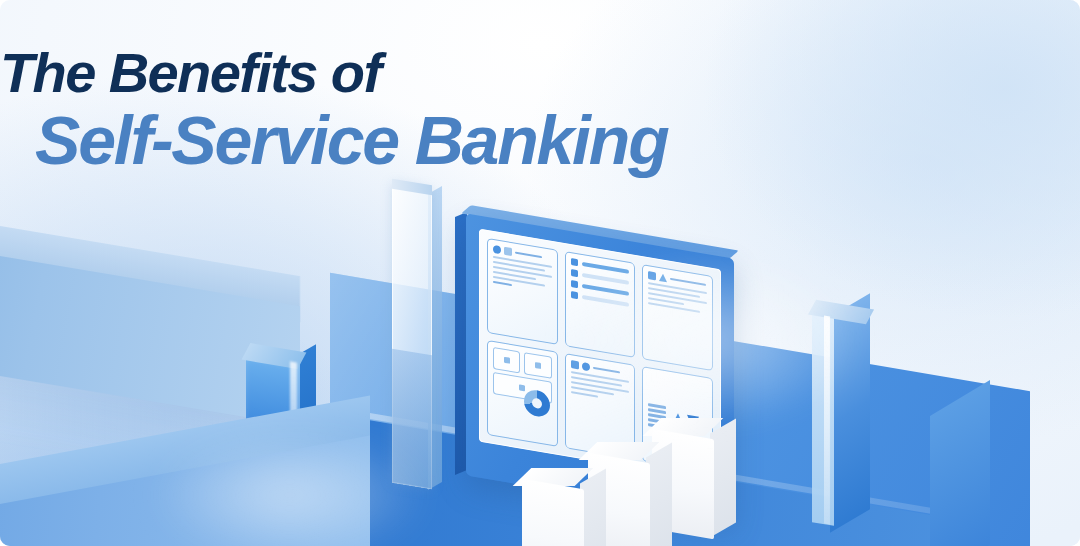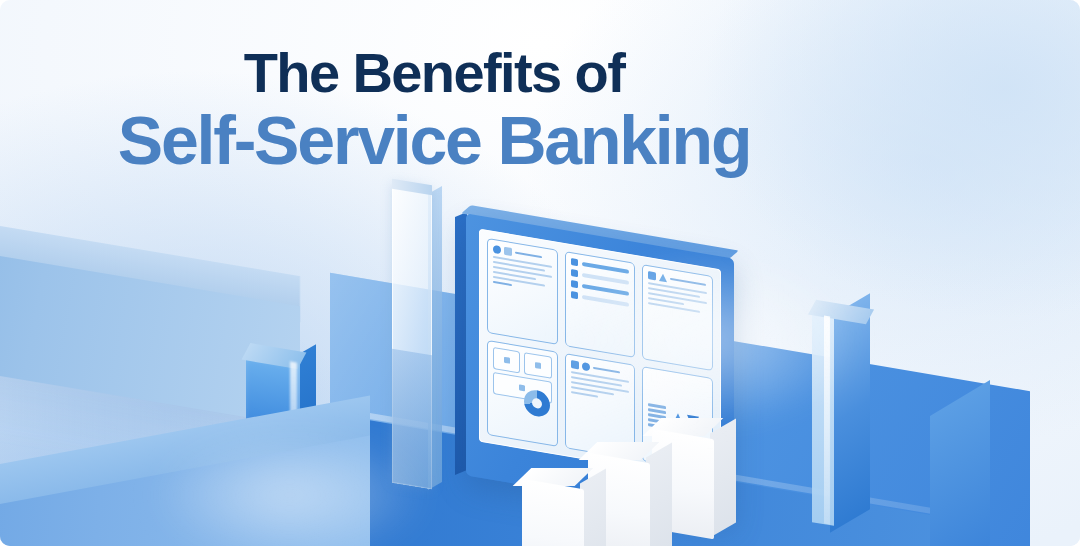--- a/index.html
+++ b/index.html
@@ -283,39 +283,40 @@
   }
   .glow-b{
     left:150px;top:430px;width:280px;height:130px;
     background:radial-gradient(ellipse at center, rgba(255,255,255,.45), rgba(255,255,255,0) 70%);
     filter:blur(16px);
   }
 
   
   #headline{
     position:absolute;left:0;top:44px;width:868px;
-    text-align:center;
     z-index:40;
+    font-style:italic;
   }
   .hl-1{
     display:block;
     font-size:56px;
     font-weight:700;
     letter-spacing:-1.6px;
     line-height:1.02;
     color:#0f2f57;
   }
   .hl-2{
     display:block;
     font-size:68px;
     font-weight:700;
     letter-spacing:-2.2px;
     line-height:1.05;
     margin-top:4px;
     color:#4a81c2;
+    padding-left:35px;
   }
 </style>
 </head>
 <body>
 
 <div id="banner">
 
   <div class="layer bg-base"></div>
   <div class="layer bg-soft-tr"></div>
   <div class="layer bg-soft-bl"></div>

